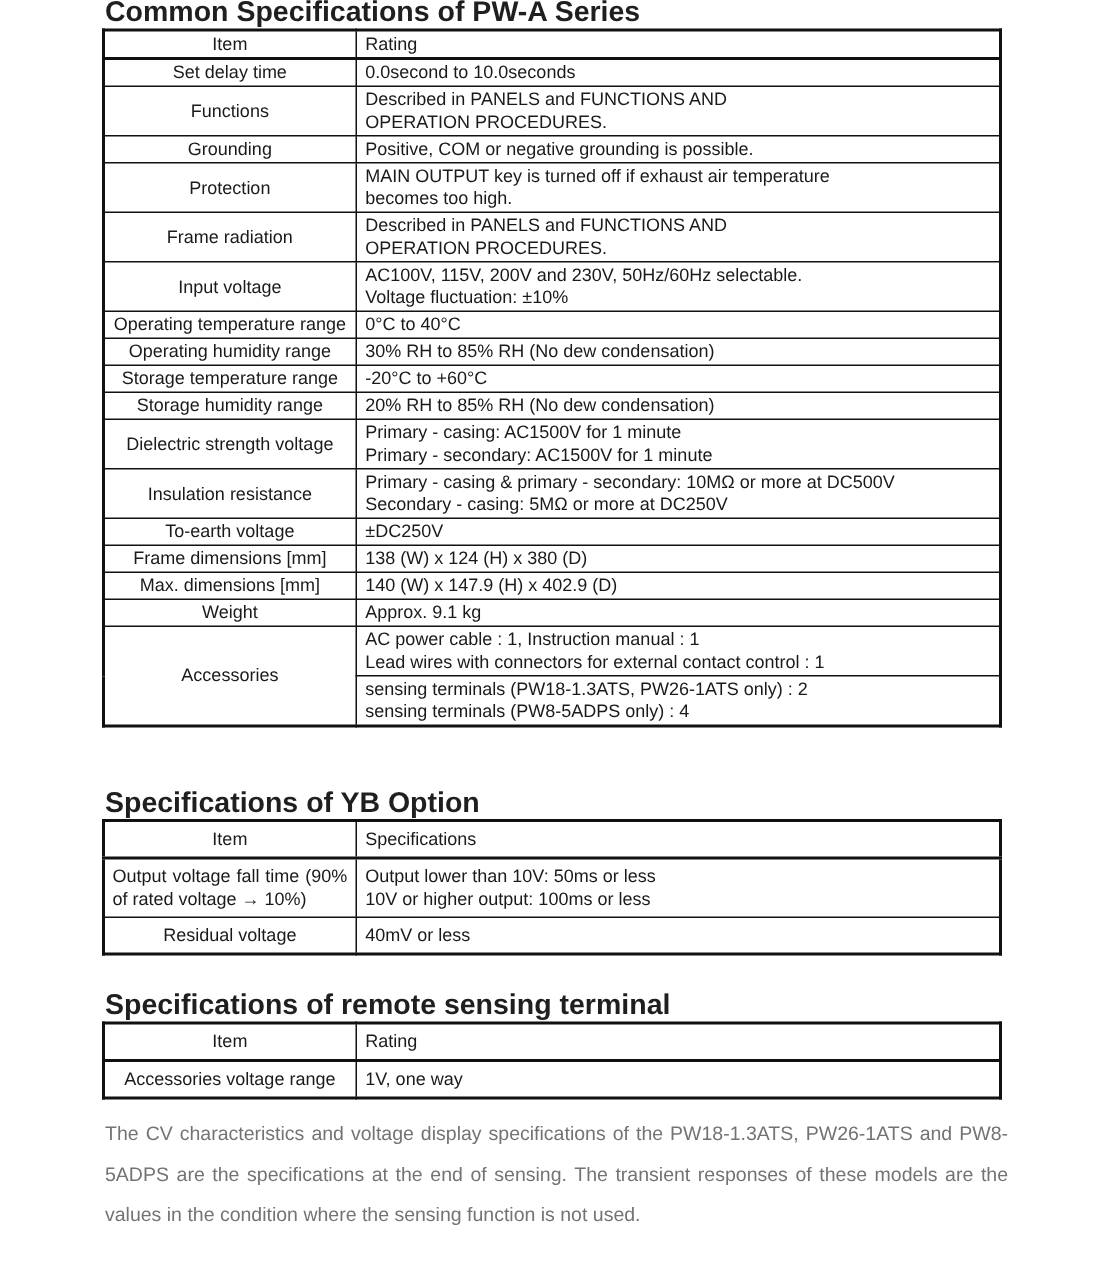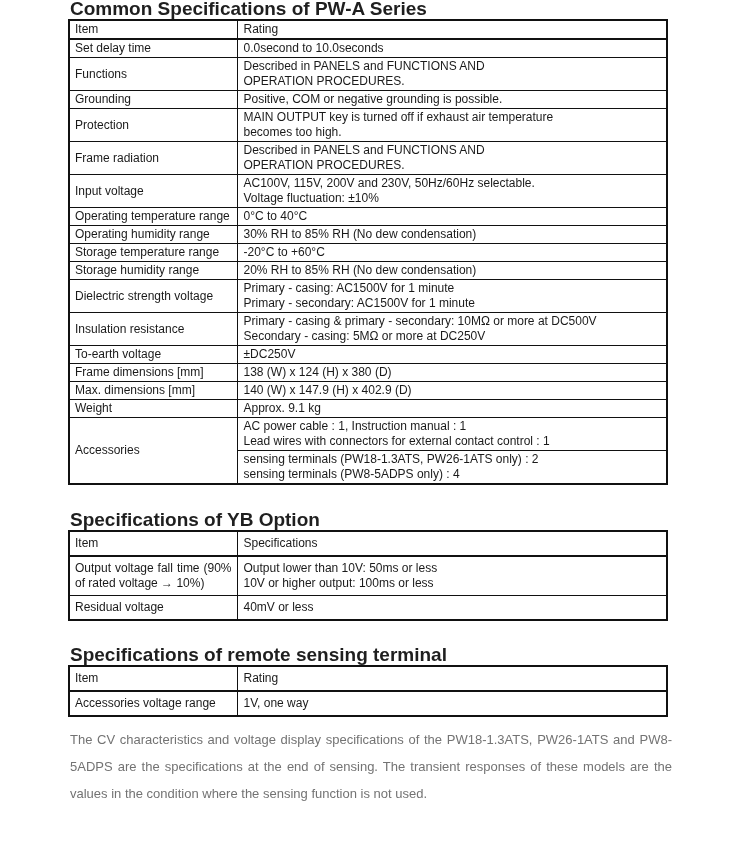--- a/index.html
+++ b/index.html
@@ -16,39 +16,39 @@
     padding: 2px 0 0 68px;
     width: 604px;
   }
   .tbl-title {
     font-size: 19px;
     font-weight: bold;
     line-height: 14px;
     margin: 0 0 3px 2px;
     color: #1f1f1f;
   }
-  .section-gap-1 { margin-top: 28px; }
+  .section-gap-1 { margin-top: 44px; }
   .section-gap-2 { margin-top: 27px; }
   table.spec {
     border-collapse: collapse;
     table-layout: fixed;
     width: 600px;
     border: 2px solid #111;
   }
   table.spec col.c-item { width: 168px; }
   table.spec td {
     border: 1px solid #111;
     font-size: 12px;
     line-height: 15px;
     vertical-align: middle;
     color: #1a1a1a;
   }
   table.spec tr.hdr td { border-bottom: 2px solid #111; }
   table.spec td.item {
-    text-align: left;
+    text-align: center;
     padding: 1px 5px;
   }
   table.spec td.val {
     text-align: left;
     white-space: pre-line;
     padding: 1px 6px;
   }
   
   table.spec.loose td.item { padding: 4px 5px; }
   table.spec.loose td.val  { padding: 4px 6px; }

